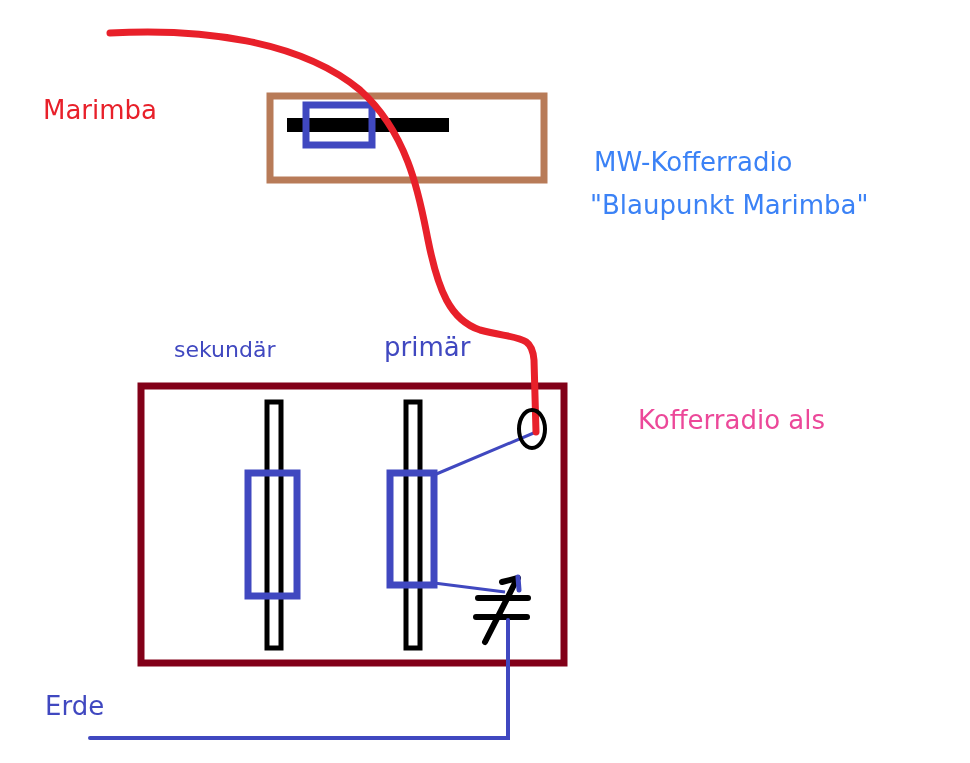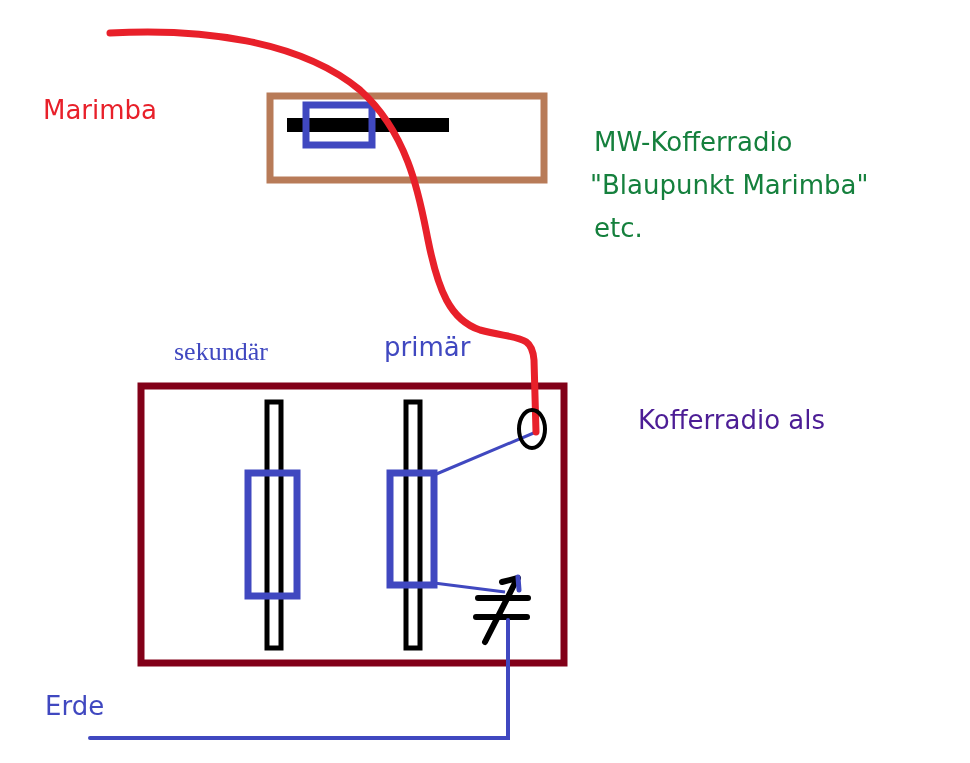--- a/index.html
+++ b/index.html
@@ -1,21 +1,21 @@
 <!DOCTYPE html>
 <html><head>
 <meta charset="utf-8">
 <style>
   html, body { margin: 0; padding: 0; background: #ffffff; }
   body { width: 970px; height: 763px; position: relative; overflow: hidden; font-family: "DejaVu Sans", sans-serif; }
   svg { position: absolute; left: 0; top: 0; }
   .lbl { position: absolute; white-space: nowrap; font-family: "DejaVu Sans", sans-serif; line-height: 1.15; }
   #lbl-antenne { left: 43px; top: 96px; font-size: 26px; }
   #lbl-radio { left: 594px; top: 121px; font-size: 26px; line-height: 43px; }
-  #lbl-sekundaer { left: 174px; top: 337px; font-size: 26px; font-family: Liberation Serif, serif; }
+  #lbl-sekundaer { left: 174px; top: 337px; font-size: 22px; }
   #lbl-primaer { left: 376px; top: 333px; font-size: 26px; margin-left: 8px; }
   #lbl-gdm { left: 638px; top: 398px; font-size: 26px; line-height: 45px; color: #000; }
   #lbl-erde { left: 45px; top: 692px; font-size: 26px; }
 </style>
 </head>
 <body>
 
 <svg width="970" height="763" viewBox="0 0 970 763">
 
   <rect id="mw-box" x="270" y="96" width="274" height="84" fill="none" stroke-width="7" stroke="#b87b58"></rect>
@@ -45,26 +45,25 @@
     <line x1="485" y1="642" x2="517" y2="579" stroke="#000" stroke-width="6" stroke-linecap="round"></line>
     <line x1="502" y1="582" x2="518" y2="578" stroke="#000" stroke-width="6" stroke-linecap="round"></line>
     <line class="bluewire" x1="518" y1="577" x2="519" y2="590" stroke-width="5" stroke-linecap="round" stroke="#4048c0"></line>
   </g>
 
   <path id="gnd-wire" d="M508,620 L508,738 L90,738" fill="none" stroke-width="4" stroke-linecap="round" stroke="#4048c0"></path>
 </svg>
 
 <div class="lbl" id="lbl-antenne" style="color: rgb(232, 32, 42);">Marimba</div>
 
-<div class="lbl" id="lbl-radio" style="color: #15803d;">
+<div class="lbl" id="lbl-radio" style="color: #3b82f6; margin-top: 20px;">
   <div>MW-Kofferradio</div>
   <div style="margin-left:-4px">"Blaupunkt Marimba"</div>
-  <div>etc.</div>
 </div>
 
 <div class="lbl" id="lbl-sekundaer" style="color: rgb(64, 72, 192);">sekundär</div>
 <div class="lbl" id="lbl-primaer" style="color: rgb(64, 72, 192);">primär</div>
 
-<div class="lbl" id="lbl-gdm" style="color: #4c1d95;">
+<div class="lbl" id="lbl-gdm" style="color: #ec4899;">
   <div>Kofferradio als</div>
 </div>
 
 <div class="lbl" id="lbl-erde" style="color: rgb(64, 72, 192);">Erde</div>
 
 </body></html>

